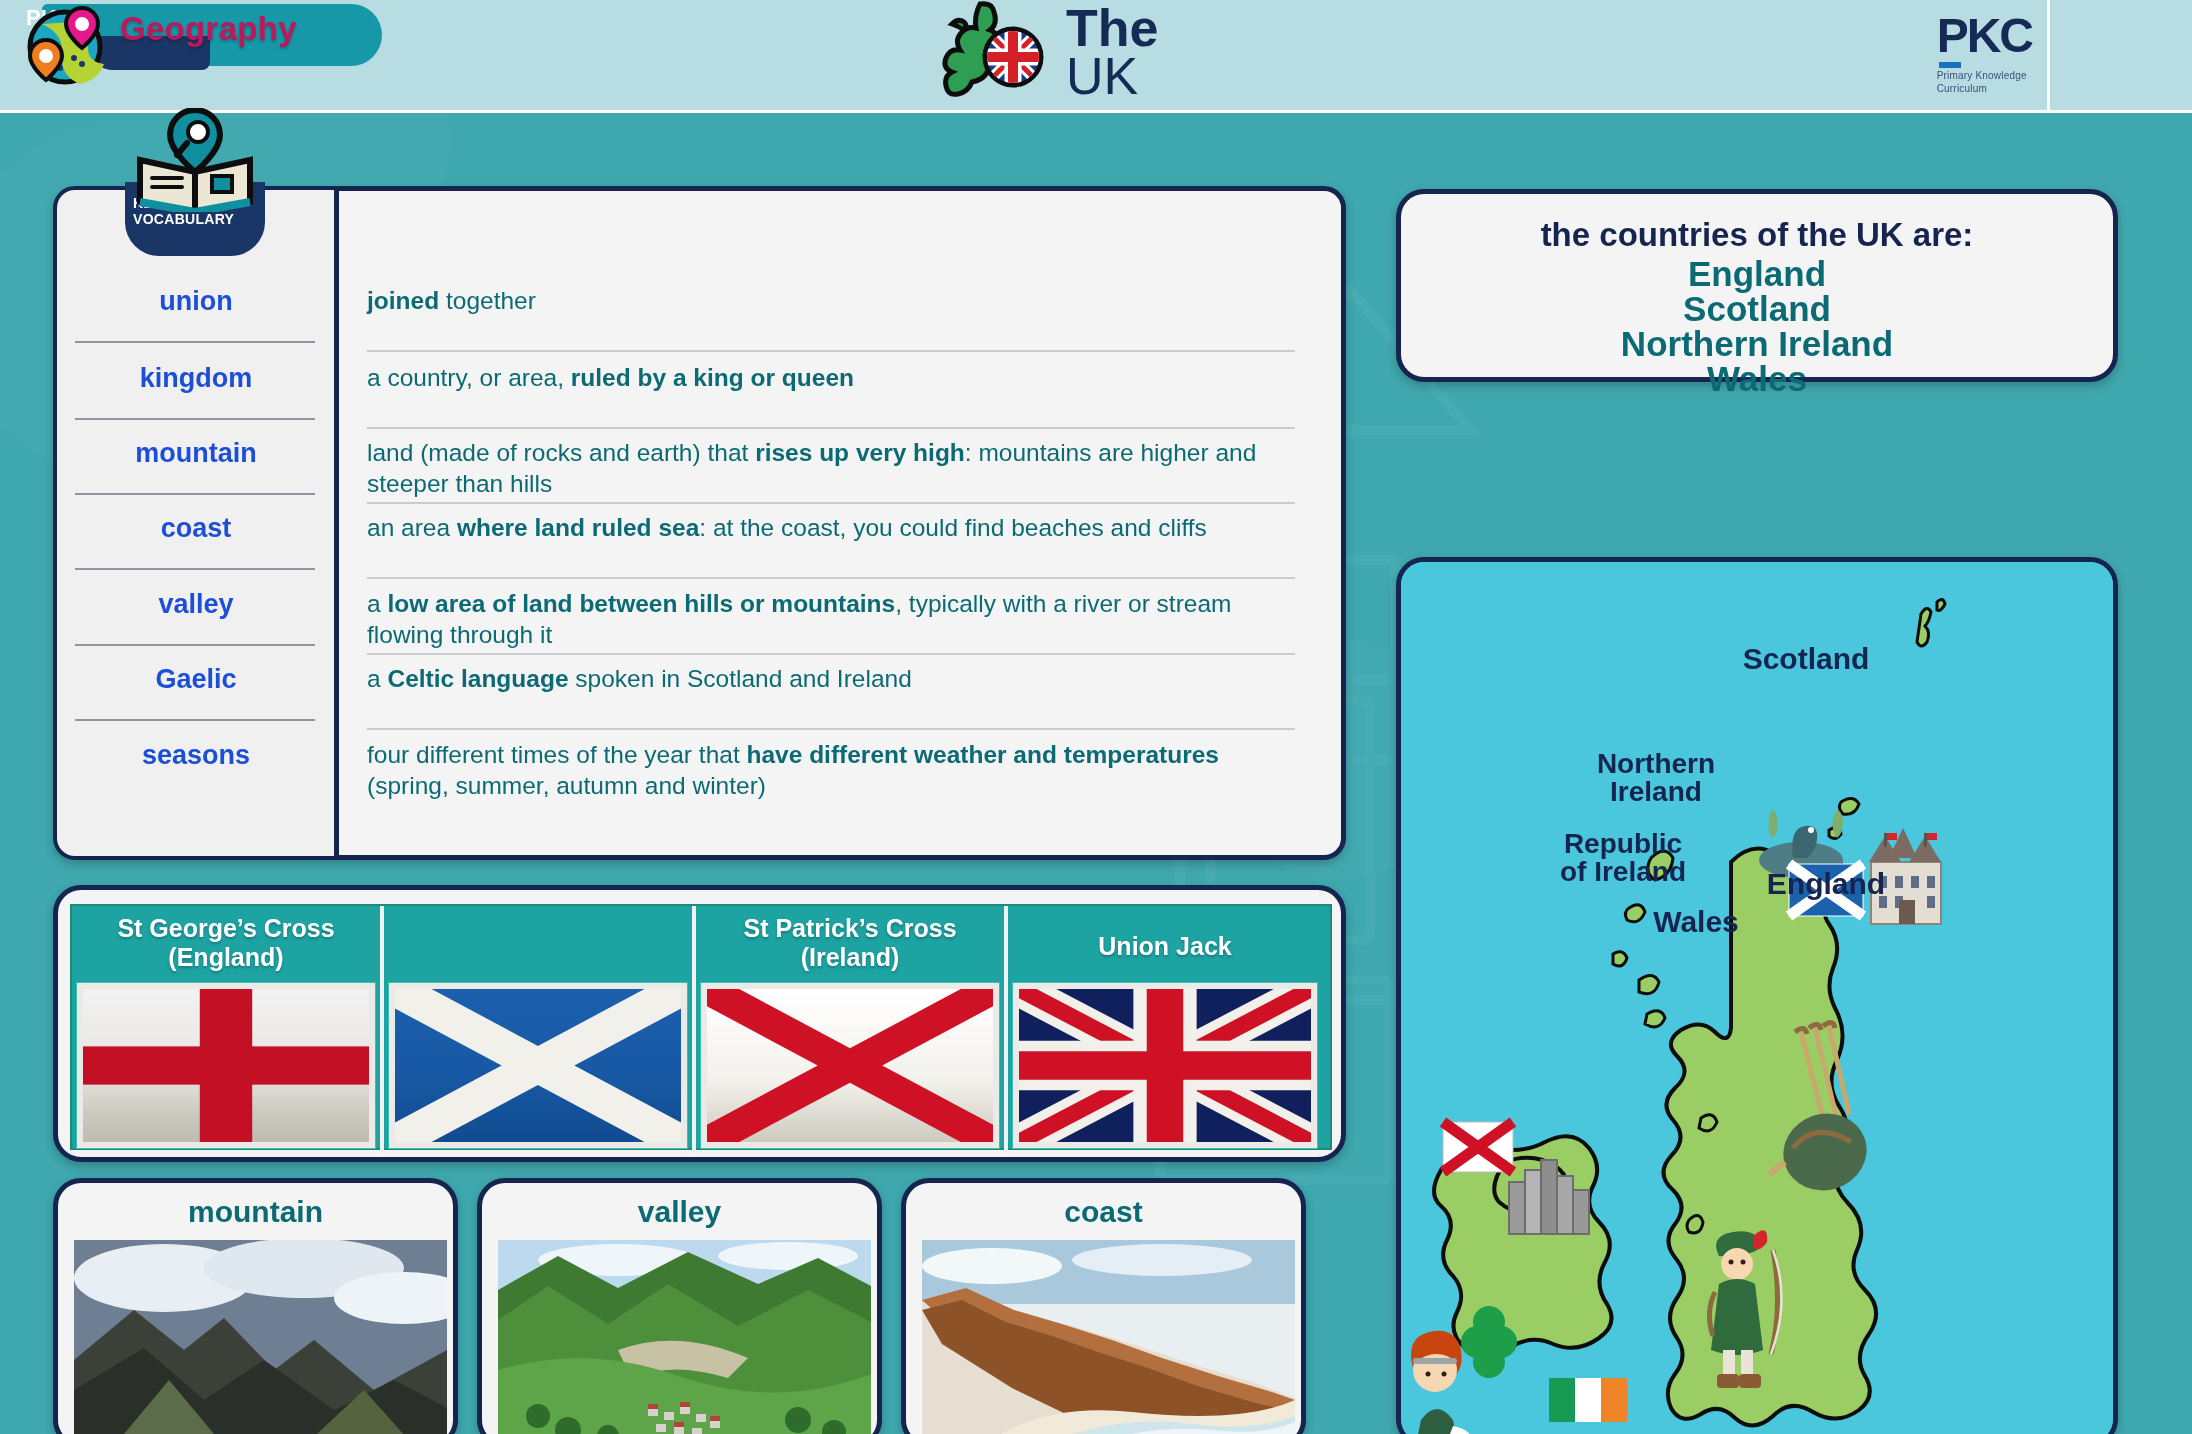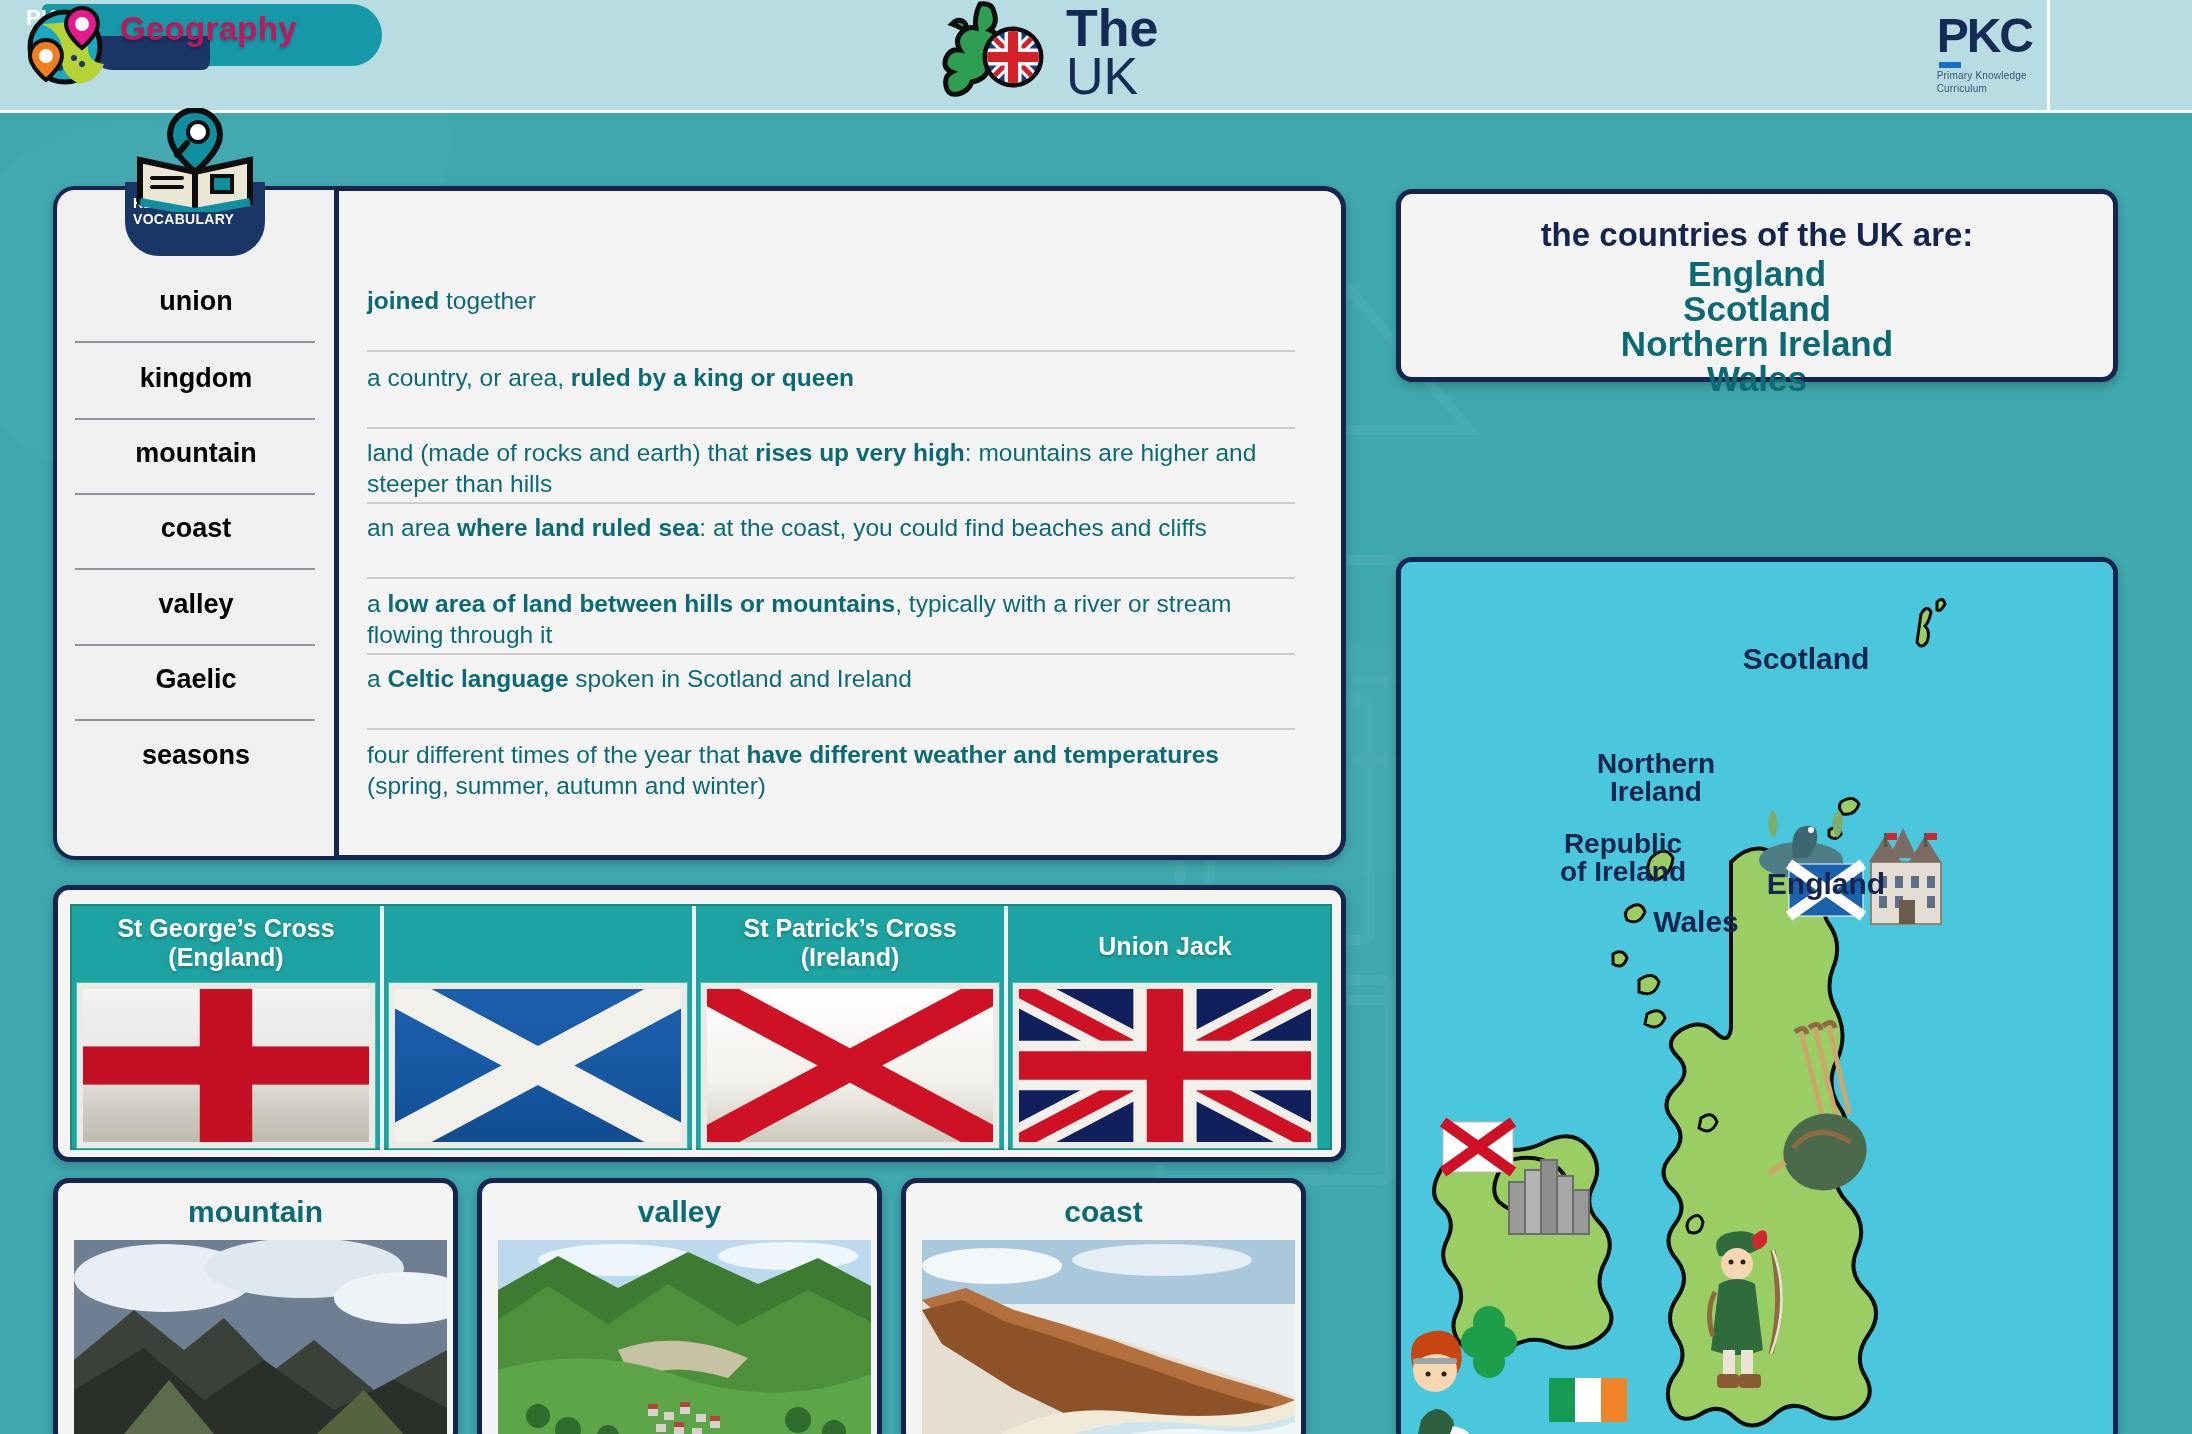--- a/index.html
+++ b/index.html
@@ -67,38 +67,38 @@
   #pkc-logo { position: absolute; right: 160px; top: 12px; text-align: left; }
   #pkc-mark { font-size: 48px; font-weight: bold; color: #152a55; letter-spacing: -2px; line-height: 1; }
   #pkc-bar { width: 22px; height: 6px; background: #1b6fc0; margin: 2px 0 2px 2px; }
   #pkc-sub1, #pkc-sub2 { font-size: 10px; color: #3a4f7a; line-height: 1.25; letter-spacing: .2px; }
 
   
   .card {
     position: absolute;
     background: #f4f4f4;
     border: 5px solid #16254f;
-    border-radius: 16px;
+    border-radius: 28px;
     box-shadow: 0 4px 10px rgba(0,0,0,.22);
   }
 
   
   #vocab-wrapper {
     position: absolute; left: 53px; top: 186px; width: 1293px; height: 674px;
     border: 5px solid #16254f; border-radius: 22px; background: #f4f4f4;
     box-shadow: 0 4px 10px rgba(0,0,0,.22);
   }
   #vocab-col {
     position: absolute; left: -1px; top: -1px; width: 282px; height: 666px;
     background: #f0f0f0; border-right: 5px solid #16254f;
     border-radius: 18px 0 0 18px;
   }
   .vocab-term {
     position: absolute; left: 0; width: 278px;
-    text-align: center; color: #000000;
+    text-align: center; color: #1d4ed8;
     font-size: 27px; font-weight: bold;
   }
   .vocab-rule {
     position: absolute; left: 18px; width: 240px; height: 2px; background: #8e95a1;
   }
 
   
   #kv-tab {
     position: absolute; left: 125px; top: 182px;
     width: 140px; height: 74px;

